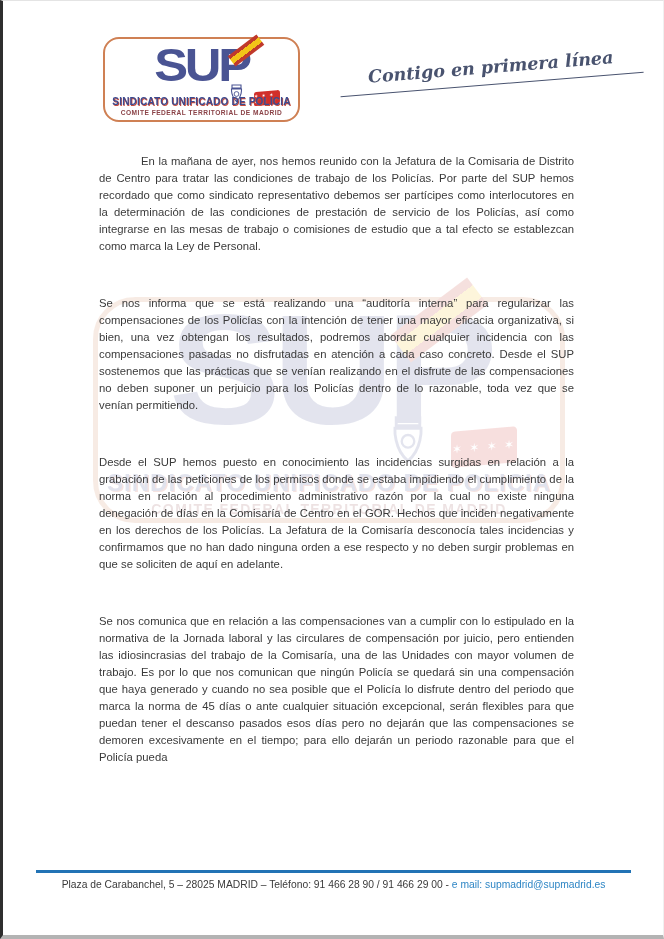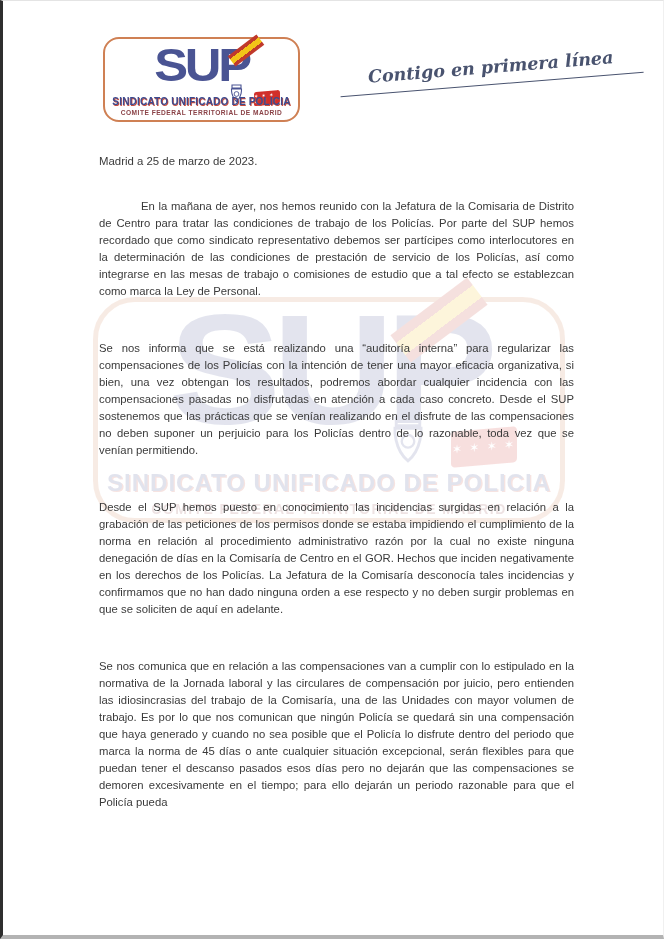--- a/index.html
+++ b/index.html
@@ -194,21 +194,23 @@
         <path d="M2 1 h9 v3 h-9 z M1.5 5 C1.5 5 1 13 6.5 17.5 C12 13 11.5 5 11.5 5 Z" fill="none" stroke="currentColor" stroke-width="1.1"></path>
         <circle cx="6.5" cy="10" r="2.4" fill="none" stroke="currentColor" stroke-width="0.9"></circle>
       </svg>
     </span>
     <div class="wm-flag">✶ ✶ ✶ ✶</div>
     <div class="wm-line1">SINDICATO UNIFICADO DE POLICIA</div>
     <div class="wm-line2">COMITE FEDERAL TERRITORIAL DE MADRID</div>
   </div>
 
   <div class="content">
-    <div class="date-line">Madrid a 25 de marzo de 2023.</div>
     <p class="first">En la mañana de ayer, nos hemos reunido con la Jefatura de la Comisaria de Distrito de Centro para tratar las condiciones de trabajo de los Policías. Por parte del SUP hemos recordado que como sindicato representativo debemos ser partícipes como interlocutores en la determinación de las condiciones de prestación de servicio de los Policías, así como integrarse en las mesas de trabajo o comisiones de estudio que a tal efecto se establezcan como marca la Ley de Personal.</p>
     <p>Se nos informa que se está realizando una “auditoría interna” para regularizar las compensaciones de los Policías con la intención de tener una mayor eficacia organizativa, si bien, una vez obtengan los resultados, podremos abordar cualquier incidencia con las compensaciones pasadas no disfrutadas en atención a cada caso concreto. Desde el SUP sostenemos que las prácticas que se venían realizando en el disfrute de las compensaciones no deben suponer un perjuicio para los Policías dentro de lo razonable, toda vez que se venían permitiendo.</p>
     <p>Desde el SUP hemos puesto en conocimiento las incidencias surgidas en relación a la grabación de las peticiones de los permisos donde se estaba impidiendo el cumplimiento de la norma en relación al procedimiento administrativo razón por la cual no existe ninguna denegación de días en la Comisaría de Centro en el GOR. Hechos que inciden negativamente en los derechos de los Policías. La Jefatura de la Comisaría desconocía tales incidencias y confirmamos que no han dado ninguna orden a ese respecto y no deben surgir problemas en que se soliciten de aquí en adelante.</p>
     <p>Se nos comunica que en relación a las compensaciones van a cumplir con lo estipulado en la normativa de la Jornada laboral y las circulares de compensación por juicio, pero entienden las idiosincrasias del trabajo de la Comisaría, una de las Unidades con mayor volumen de trabajo. Es por lo que nos comunican que ningún Policía se quedará sin una compensación que haya generado y cuando no sea posible que el Policía lo disfrute dentro del periodo que marca la norma de 45 días o ante cualquier situación excepcional, serán flexibles para que puedan tener el descanso pasados esos días pero no dejarán que las compensaciones se demoren excesivamente en el tiempo; para ello dejarán un periodo razonable para que el Policía pueda</p>
   </div>
 
+  <div class="footer">
+    <span>Plaza de Carabanchel, 5 – 28025 MADRID – Teléfono: 91 466 28 90 / 91 466 29 00 - </span><a href="#">e mail: supmadrid@supmadrid.es</a>
+  </div>
 
 </div>
 
 </body></html>

